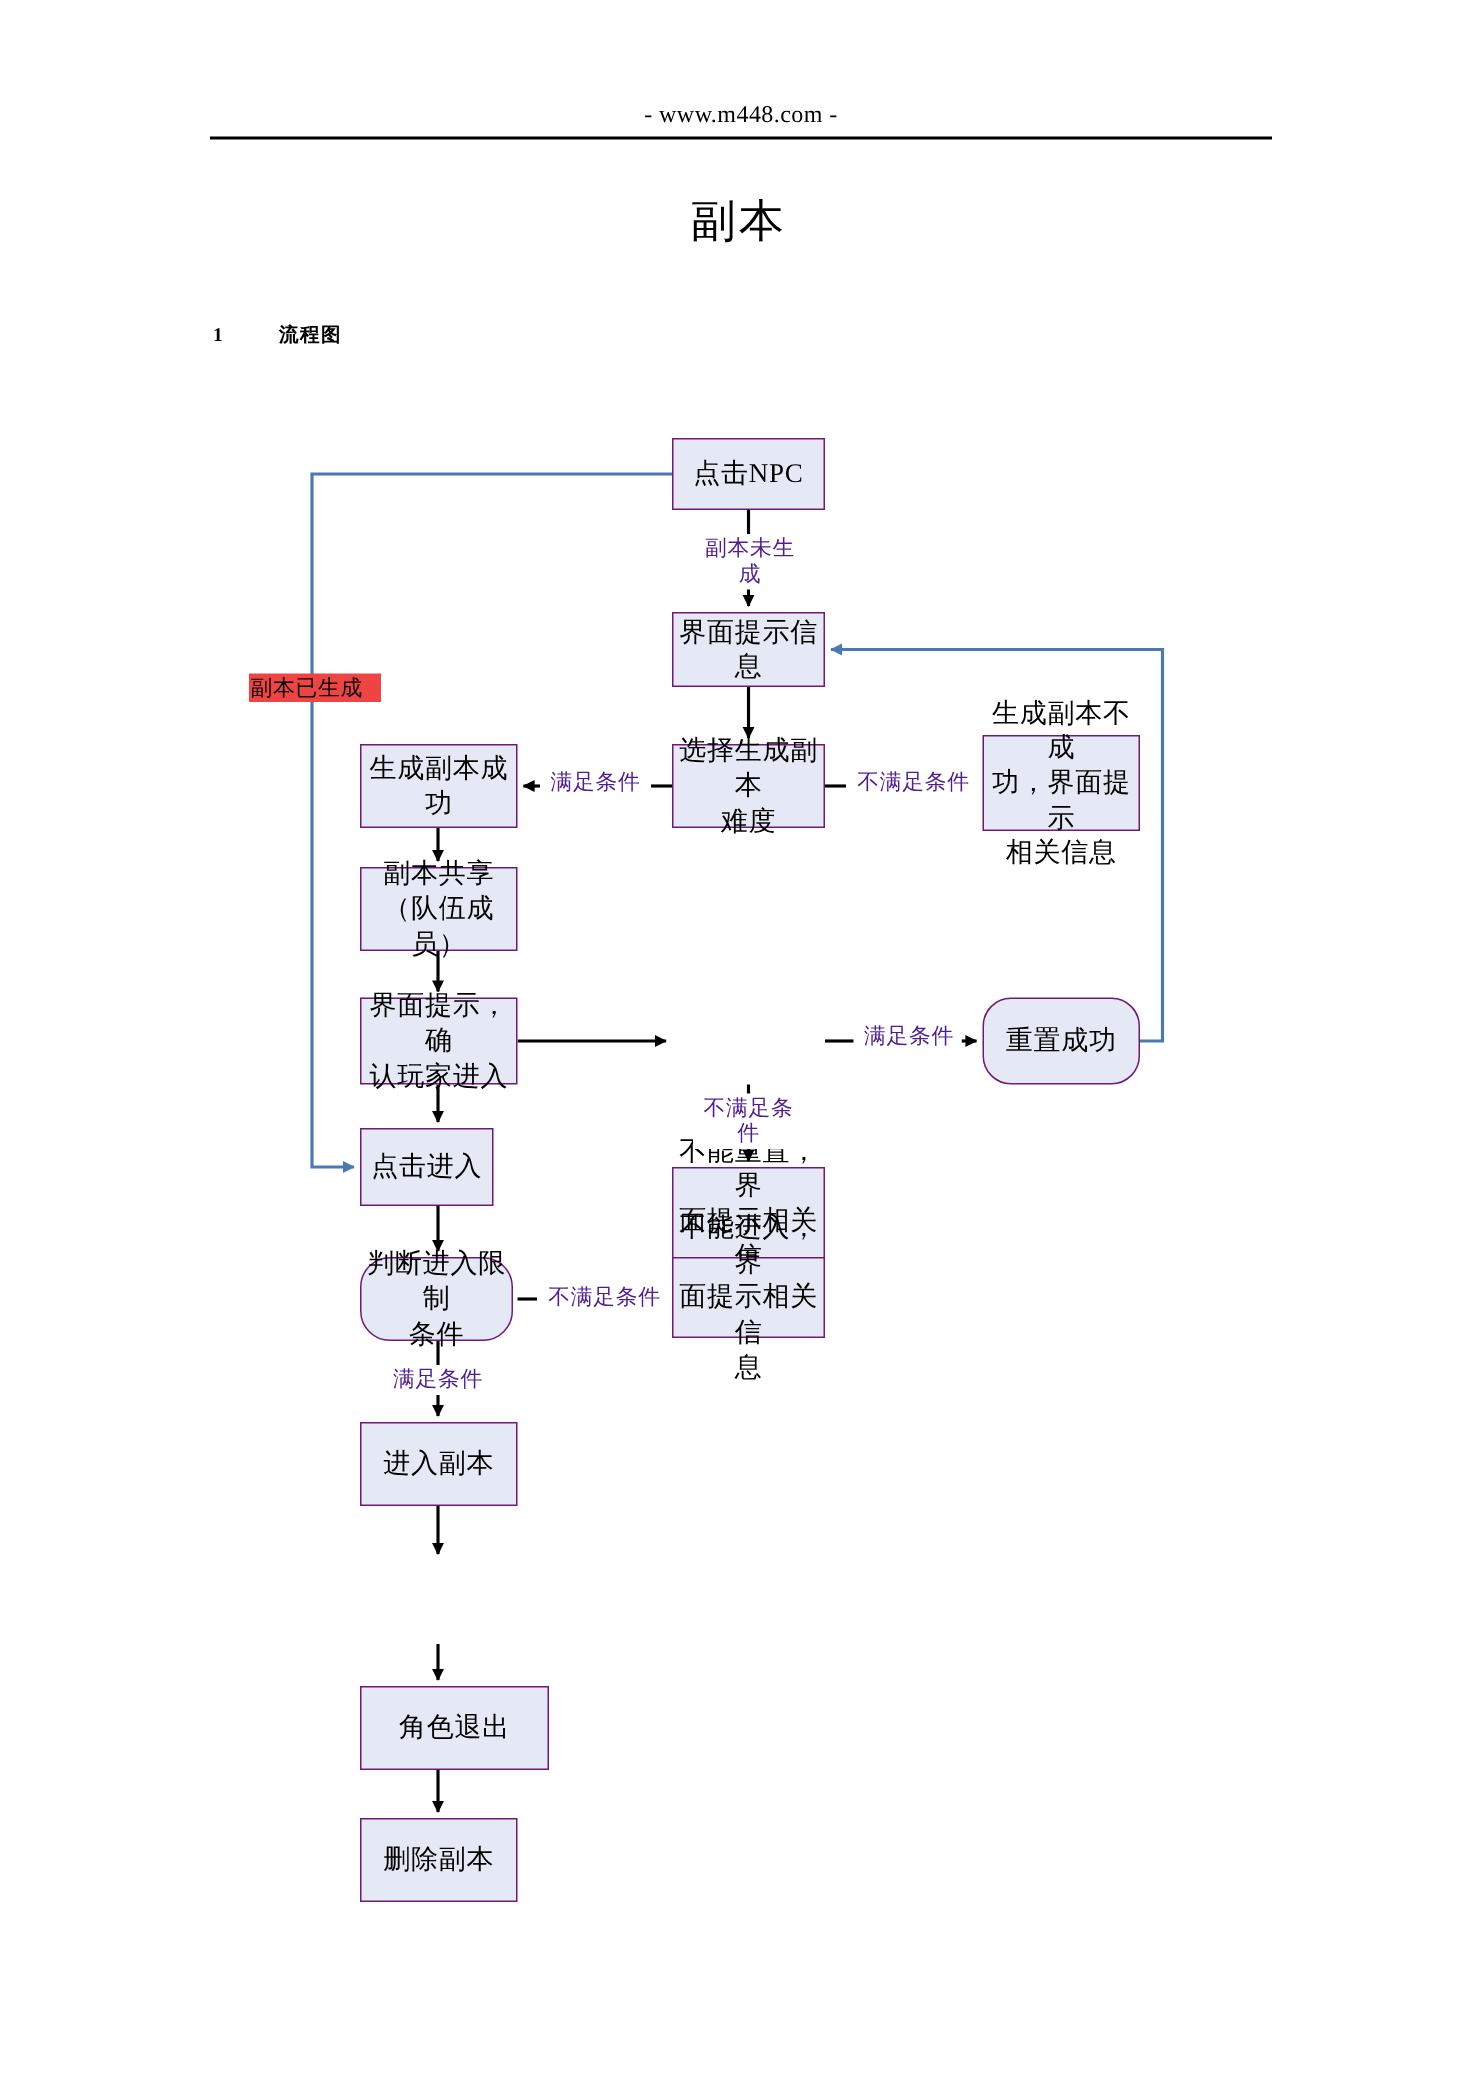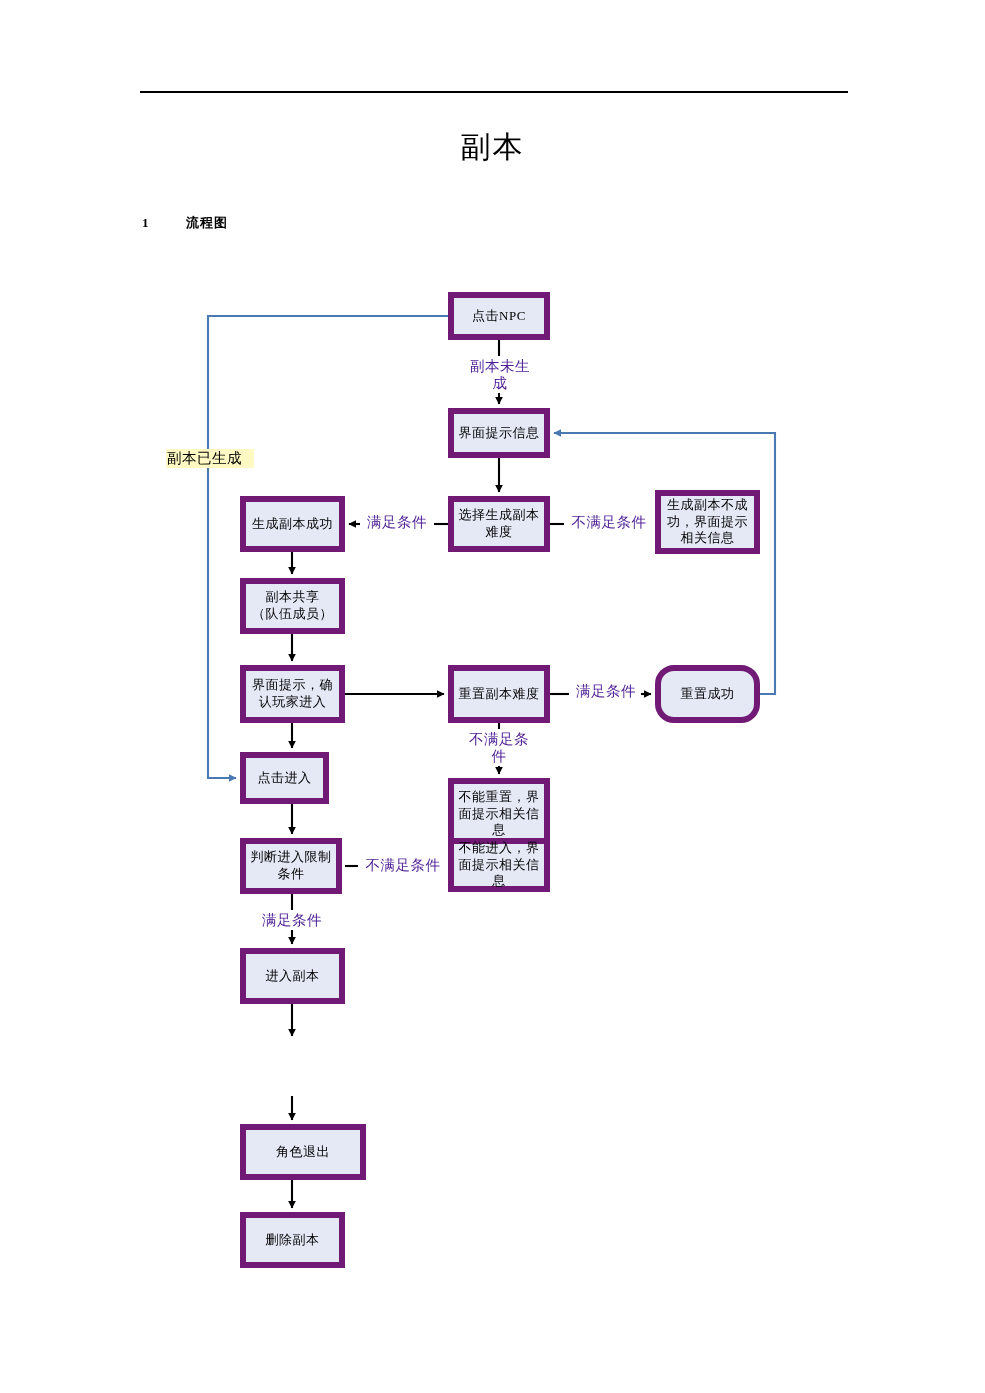--- a/index.html
+++ b/index.html
@@ -32,54 +32,55 @@
   }
   .section-heading .num{display:inline-block;width:44px;}
 
   
   .chart{position:absolute;left:0;top:0;width:985px;height:1393px;}
   .chart svg{position:absolute;left:0;top:0;width:985px;height:1393px;}
 
   .node{
     position:absolute;
     background:#e4e9f5;
-    border:6px solid #701a75;
+    border:1px solid #701a75;
     display:flex;align-items:center;justify-content:center;
     text-align:center;
-    font-size:13px;
+    font-size:18px;
     line-height:1.28;
     letter-spacing:.5px;
     box-sizing:border-box;
     padding:18px 3px;
     white-space:pre-line;
   }
   .edge-label{
     position:absolute;
     font-size:14.5px;
     line-height:1.2;
     letter-spacing:.5px;
     text-align:center;
     background:#fff;
     white-space:pre-line;
     color:#4c1d95;
   }
   .plain-label{
     position:absolute;
     font-size:14.5px;
     letter-spacing:.5px;
-    background:#fef9c3;
+    background:#ef4444;
     padding:0 1px;
     white-space:pre-line;
   }
 </style>
 </head>
 <body>
 
 <div class="page">
 
+  <div class="site-header">- www.m448.com -</div>
   <div class="header-rule"></div>
 
   <div class="doc-title">副本</div>
 
   <div class="section-heading">
     <span class="num">1</span><span>流程图</span>
   </div>
 
   <div class="chart">
 
@@ -155,31 +156,30 @@
     <div class="node" style="left:655px;top:490px;width:105px;height:64px;">生成副本不成
 功，界面提示
 相关信息</div>
 
     <div class="node" style="left:240px;top:578px;width:105px;height:56px;">副本共享
 （队伍成员）</div>
 
     <div class="node" style="left:240px;top:665px;width:105px;height:58px;">界面提示，确
 认玩家进入</div>
 
-    <div class="node" style="left:448px;top:665px;width:102px;height:58px;">重置副本难度</div>
 
     <div class="node" style="left:655px;top:665px;width:105px;height:58px;border-radius:19px;">重置成功</div>
 
     <div class="node" style="left:448px;top:778px;width:102px;height:72px;">不能重置，界
 面提示相关信
 息</div>
 
     <div class="node" style="left:240px;top:752px;width:89px;height:52px;">点击进入</div>
 
-    <div class="node" style="left:240px;top:838px;width:102px;height:56px;">判断进入限制
+    <div class="node" style="left:240px;top:838px;width:102px;height:56px;border-radius:20px;">判断进入限制
 条件</div>
 
     <div class="node" style="left:448px;top:838px;width:102px;height:54px;">不能进入，界
 面提示相关信
 息</div>
 
     <div class="node" style="left:240px;top:948px;width:105px;height:56px;">进入副本</div>
 
 
     <div class="node" style="left:240px;top:1124px;width:126px;height:56px;">角色退出</div>

